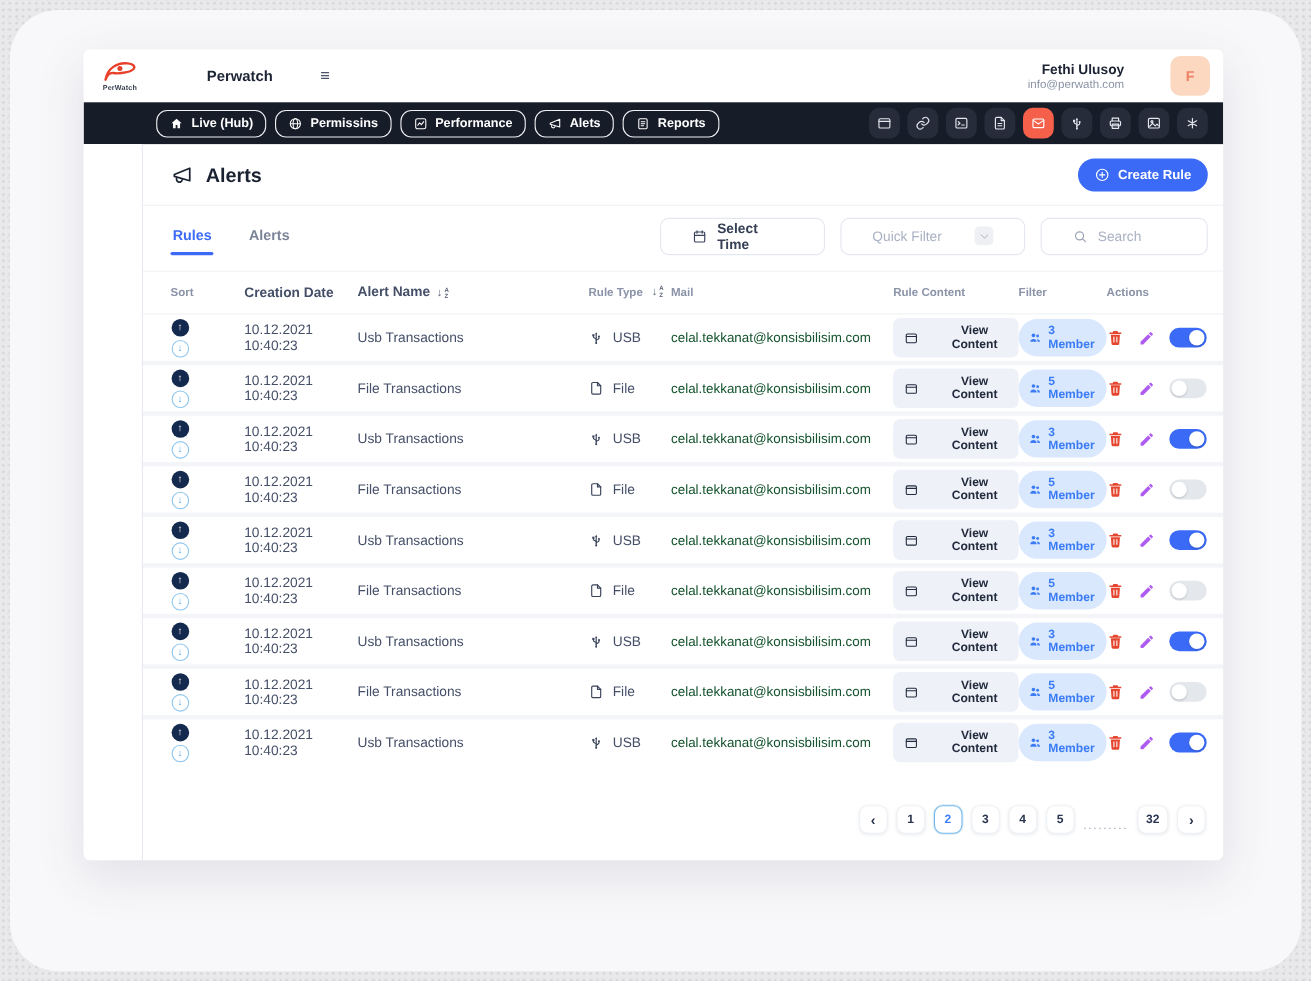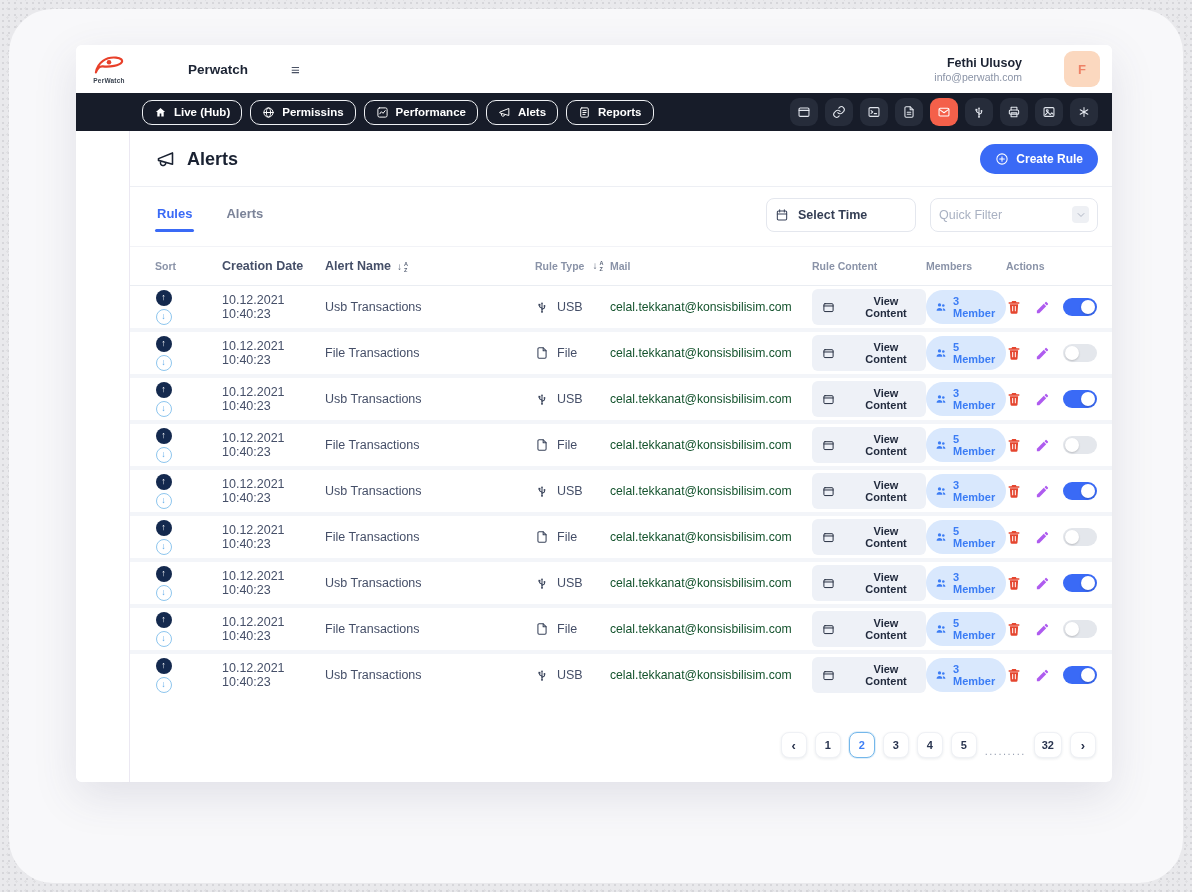--- a/index.html
+++ b/index.html
@@ -56,21 +56,21 @@
   .create-btn { margin-left:auto; background:#3a6af6; border:none; color:#fff; border-radius:16px; padding:8px 15px; font-size:12px; font-weight:700; display:flex; align-items:center; gap:7px; cursor:pointer; font-family:inherit; }
   .create-btn svg { width:14px; height:14px; }
 
   
   .toolbar { display:flex; align-items:center; padding:10px 14px 14px 25px; }
   .tabs { display:flex; gap:30px; }
   .tab { font-size:13px; font-weight:700; color:#7b8398; padding:9px 2px 11px; position:relative; cursor:pointer; }
   .tab.active { color:#3a6af6; }
   .tab.active::after { content:""; position:absolute; left:0; right:0; bottom:0; height:3px; border-radius:3px; background:#3a6af6; }
   .filter-group { margin-left:auto; display:flex; gap:14px; }
-  .filter-box { height:34px; border:1px solid #e4e7ee; border-radius:8px; display:flex; align-items:center; gap:9px; padding:0 8px; font-size:12.5px; background:#fff; cursor:pointer; }
+  .filter-box { height:34px; border:1px solid #e4e7ee; border-radius:8px; display:flex; align-items:center; gap:9px; padding:0 28px; font-size:12.5px; background:#fff; cursor:pointer; }
   .filter-box svg { width:14px; height:14px; flex:0 0 auto; }
   .select-time { width:150px; color:#343e54; font-weight:700; }
   .select-time svg { color:#3b4burst; color:#39435a; }
   .quick-filter { width:168px; color:#a9b1c2; }
   .caret-box { margin-left:auto; width:17px; height:17px; border-radius:4px; background:#eef0f4; color:#99a1b3; display:flex; align-items:center; justify-content:center; }
   .caret-box svg { width:10px; height:10px; }
   .search-box { width:152px; color:#a9b1c2; }
   .search-box input { border:none; outline:none; width:100%; font-size:12.5px; color:#3c465c; font-family:inherit; background:transparent; }
   .search-box input::placeholder { color:#a9b1c2; }
 
@@ -301,20 +301,29 @@
           <div class="filter-box quick-filter">
             <span>Quick Filter</span>
             <span class="caret-box">
                 <span style="display:flex;">
                   <svg viewBox="0 0 24 24" fill="none" stroke="currentColor" stroke-width="1.8" stroke-linecap="round" stroke-linejoin="round">
                     <polyline points="5 8.5 12 15.5 19 8.5"></polyline>
                   </svg>
                 </span>
               </span>
           </div>
+          <div class="filter-box search-box">
+            <span style="display:flex;color:#9aa2b4;">
+                <svg viewBox="0 0 24 24" fill="none" stroke="currentColor" stroke-width="1.8" stroke-linecap="round" stroke-linejoin="round">
+                  <circle cx="11" cy="11" r="6.3"></circle>
+                  <path d="m15.8 15.8 4.3 4.3"></path>
+                </svg>
+              </span>
+            <input type="text" placeholder="Search" style="">
+          </div>
         </div>
       </div>
 
       <div class="thead">
         <div class="c-sort">Sort</div>
         <div class="c-date">Creation Date</div>
         <div class="c-name">
           <span>Alert Name</span><span class="sort-az">
               <span class="arr">↓</span>
               <span class="az">
@@ -328,21 +337,21 @@
             <span class="sort-az" style="margin-left:0;">
               <span class="arr">↓</span>
               <span class="az">
                 <i>A</i>
                 <i>Z</i>
               </span>
             </span>
         </div>
         <div class="c-mail" style="font-size:10.5px;color:#8a93a8;">Mail</div>
         <div class="c-content">Rule Content</div>
-        <div class="c-members">Members</div>
+        <div class="c-members">Filter</div>
         <div class="c-actions" style="display:block;">Actions</div>
       </div>
 
       <div class="tbody" id="table-body">
   <div class="trow">
     <div class="c-sort">
       <div class="sort-btns">
         <button class="sort-up">↑</button>
         <button class="sort-down">↓</button>
       </div>

